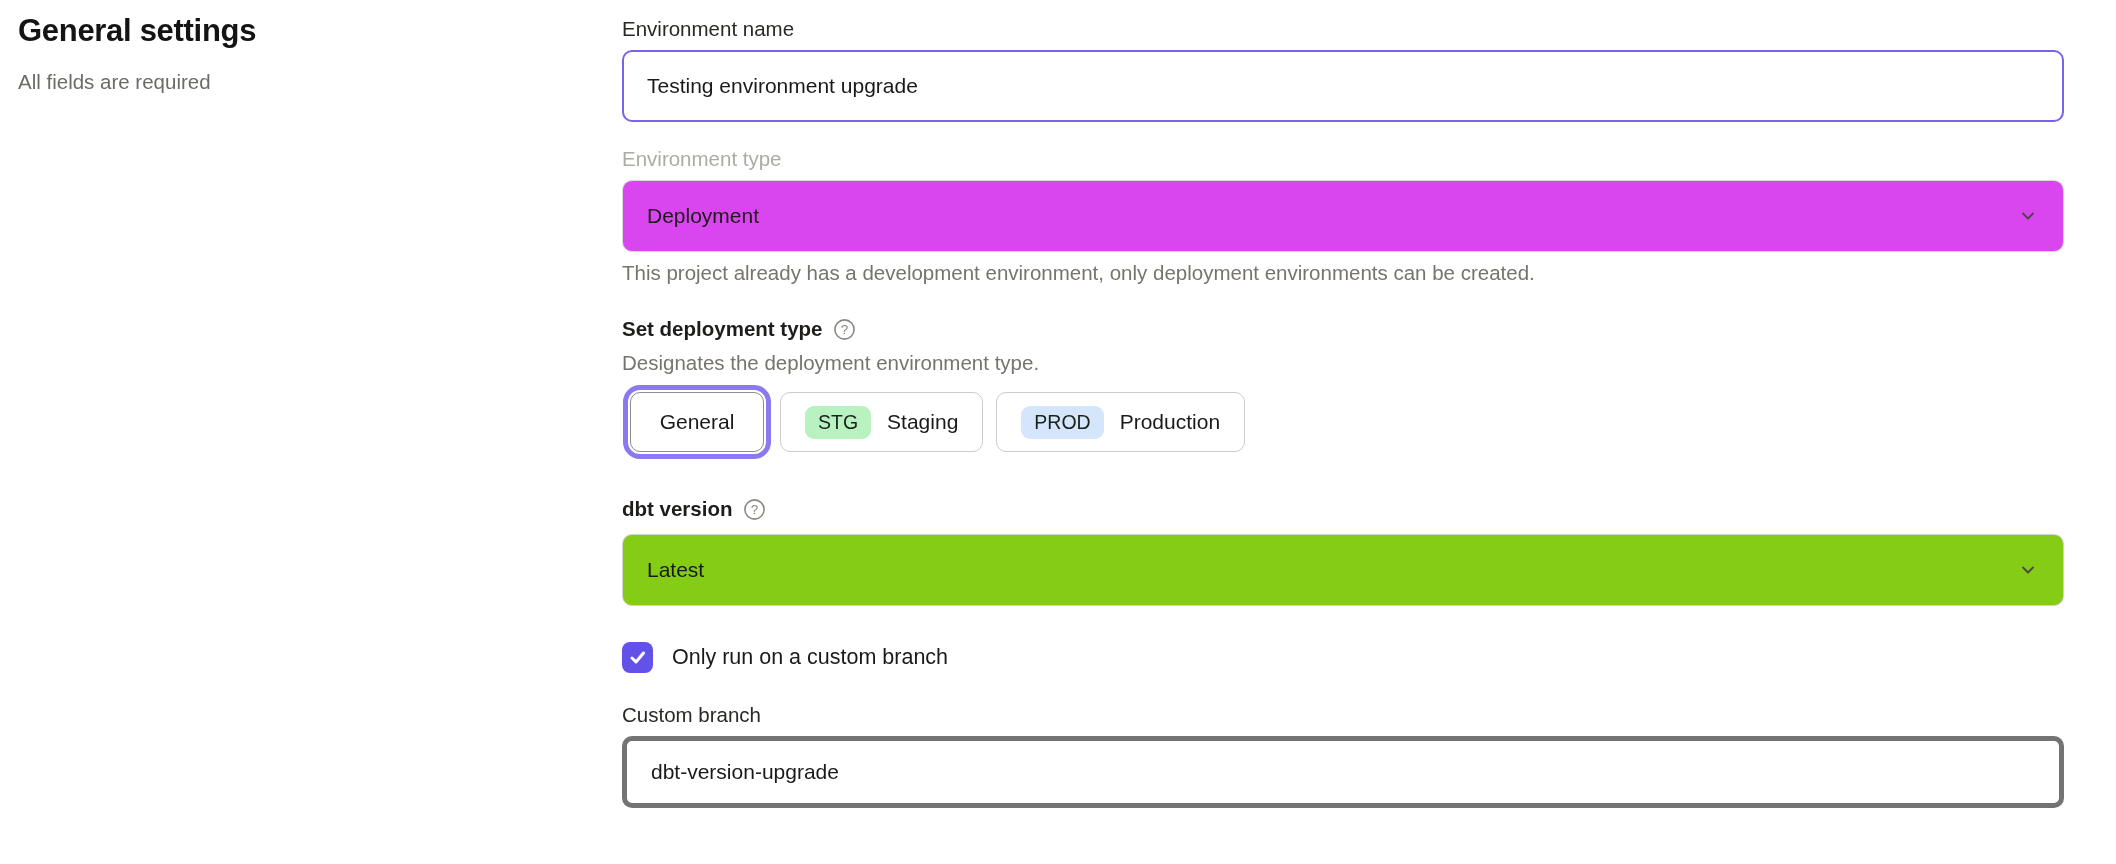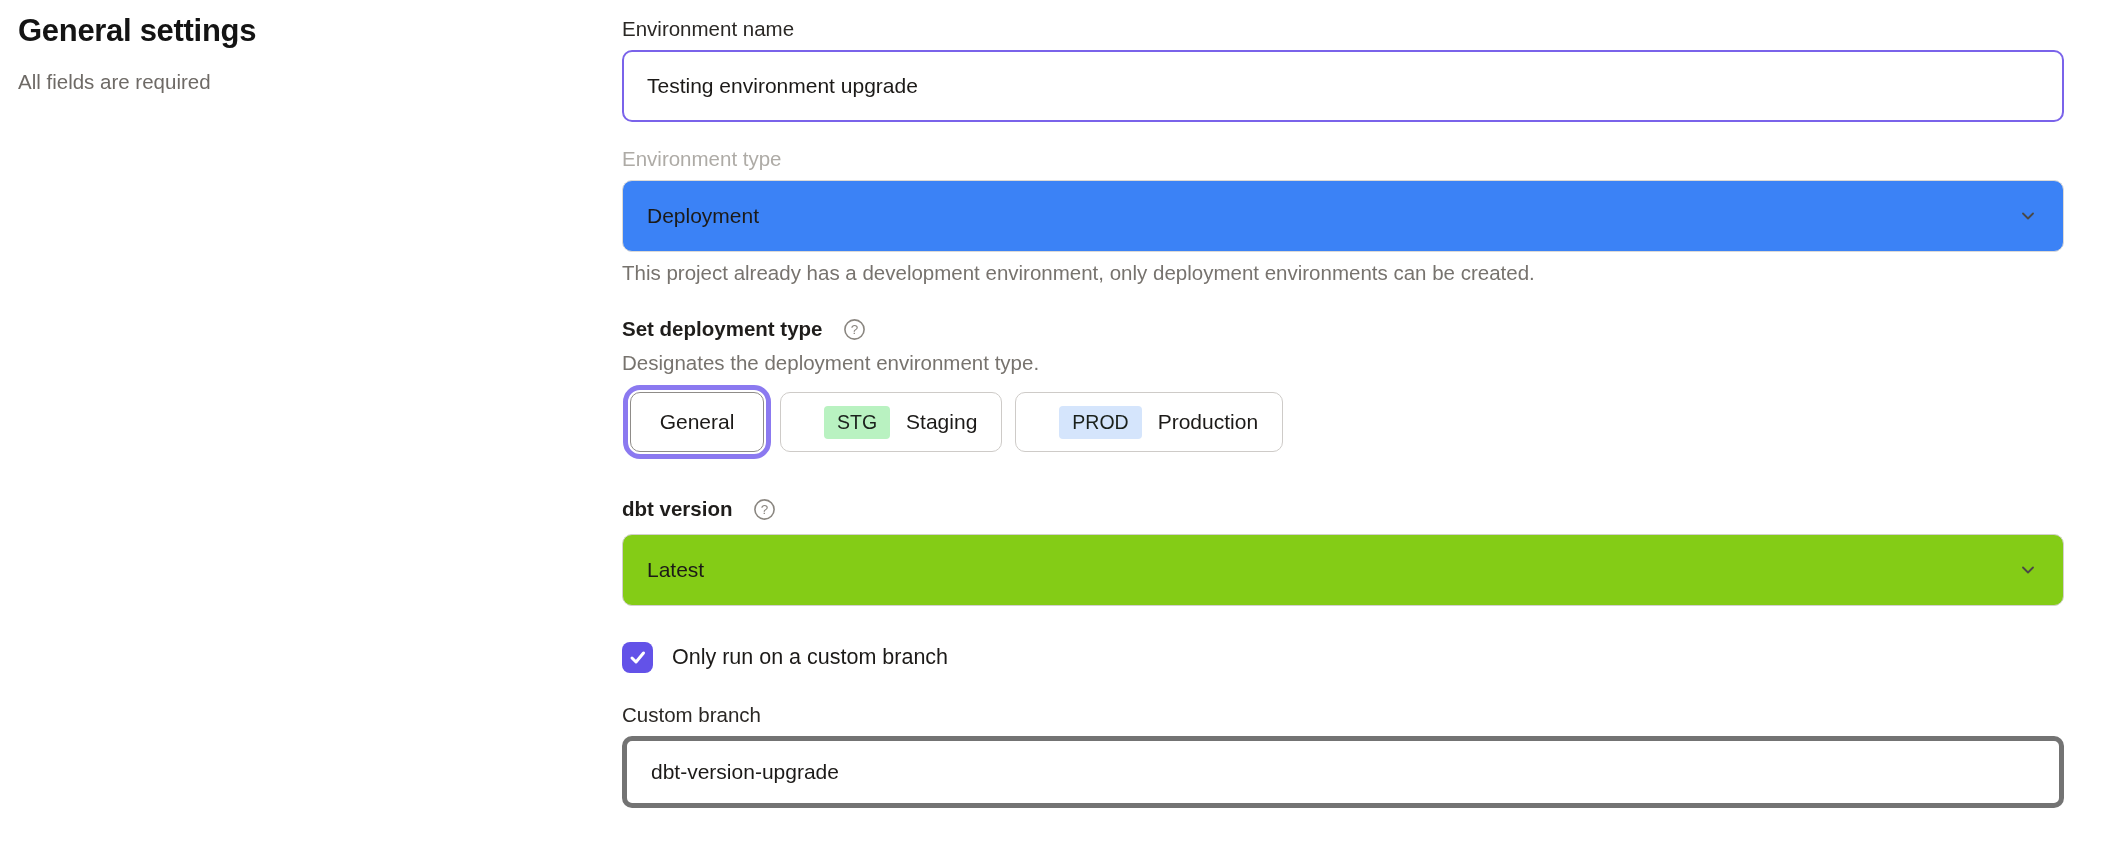--- a/index.html
+++ b/index.html
@@ -11,53 +11,53 @@
   
   .left-col { width: 622px; flex: 0 0 622px; padding: 12px 0 0 18px; }
   .page-title { font-size: 31px; font-weight: bold; letter-spacing: -0.3px; color: #141414; line-height: 38px; }
   .page-subtitle { margin-top: 20px; font-size: 20.5px; color: #6e6a66; line-height: 24px; }
 
   
   .form-col { width: 1442px; flex: 0 0 1442px; padding-top: 16px; }
 
   .field-label { font-size: 20.5px; color: #2b2825; line-height: 26px; margin-bottom: 8px; }
   .field-label.disabled { color: #aeaba6; }
-  .field-label-row { display: flex; align-items: center; gap: 20px; }
+  .field-label-row { display: flex; align-items: center; gap: 10px; }
   .field-label-row .field-label { margin-bottom: 0; font-weight: bold; color: #1f1d1b; }
   .helper-text { font-size: 20.5px; color: #77736e; line-height: 26px; margin-top: 8px; }
 
   .text-input {
     display: block; width: 100%; height: 72px; border-radius: 10px;
     border: 5px solid #737373; background: #fff; font: inherit; font-size: 21px;
     color: #1c1a18; padding: 0 24px; outline: none;
   }
   .text-input.focused { border: 2px solid var(--accent); padding: 16px 23px; }
 
   .select-box {
     position: relative; display: flex; align-items: center; width: 100%; height: 72px;
     border-radius: 10px; border: 1px solid #d2d0cd; background: #84cc16;
     font-size: 21px; color: #1c1a18; padding: 0 24px; cursor: pointer;
   }
-  .select-box.disabled { background: #3b82f6; border-color: #dcdad7; cursor: default; }
+  .select-box.disabled { background: #d946ef; border-color: #dcdad7; cursor: default; }
   .select-chevron { position: absolute; right: 24px; top: 50%; transform: translateY(-50%); display: flex; }
 
   .mt-section { margin-top: 30px; }
 
   .btn-row { display: flex; align-items: center; gap: 13px; margin-top: 16px; }
   .type-btn {
     display: flex; align-items: center; gap: 16px; height: 60px; padding: 0 24px;
     background: #fff; border: 1px solid #cecbc8; border-radius: 10px;
     font: inherit; font-size: 21px; color: #1c1a18; cursor: pointer; text-align: center;
   }
   .type-btn.selected {
     width: 134px; justify-content: center; margin-left: 8px; margin-right: 3px;
     border-color: #8f8c89;
     outline: 5px solid var(--accent-ring); outline-offset: 2px;
   }
-  .type-badge { display: inline-block; padding: 5px 13px; border-radius: 4px; font-size: 19.5px; color: #1b211c; margin-left: 19px; }
+  .type-badge { display: inline-block; padding: 5px 13px; border-radius: 9px; font-size: 19.5px; color: #1b211c; }
   .type-badge.stg { background: var(--badge-stg); }
   .type-badge.prod { background: var(--badge-prod); }
 
   .dbt-version-label-row { margin-top: 44px; }
   .dbt-version-select { margin-top: 12px; }
 
   .checkbox-row { display: flex; align-items: center; gap: 19px; margin-top: 36px; cursor: pointer; }
   .checkbox {
     width: 31px; height: 31px; border-radius: 8px; background: var(--checkbox);
     display: flex; align-items: center; justify-content: center; flex: 0 0 31px;

